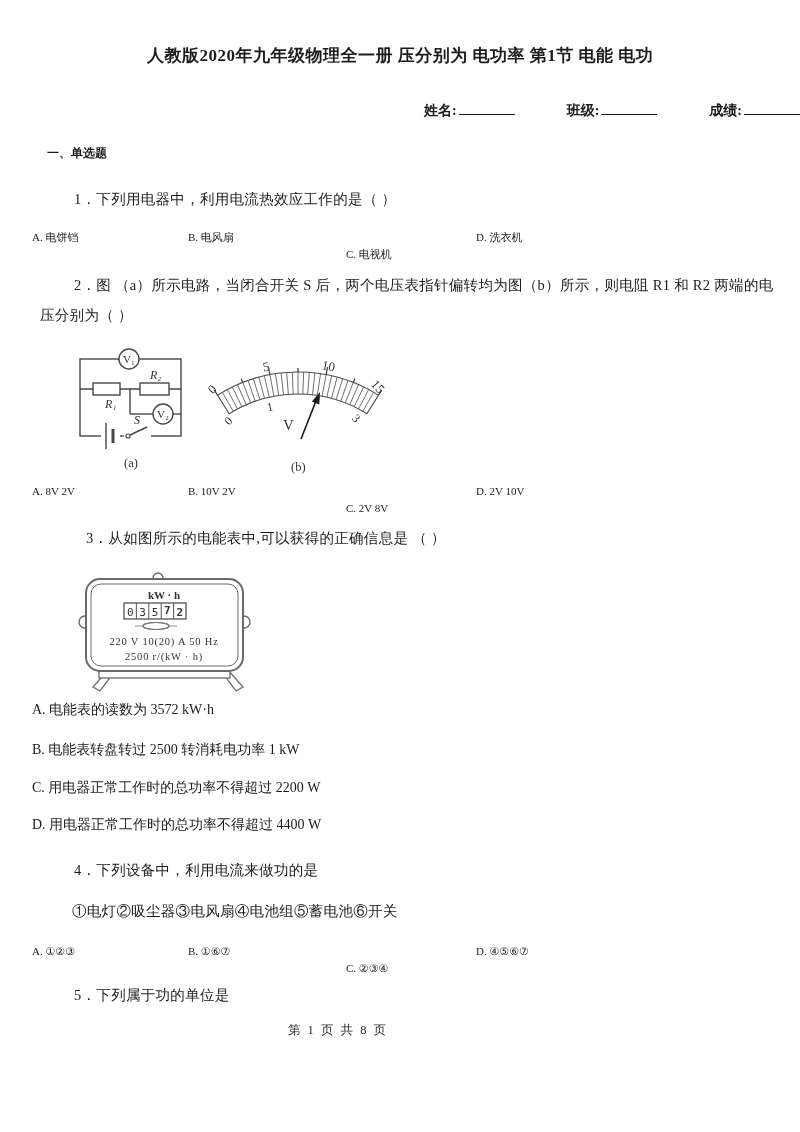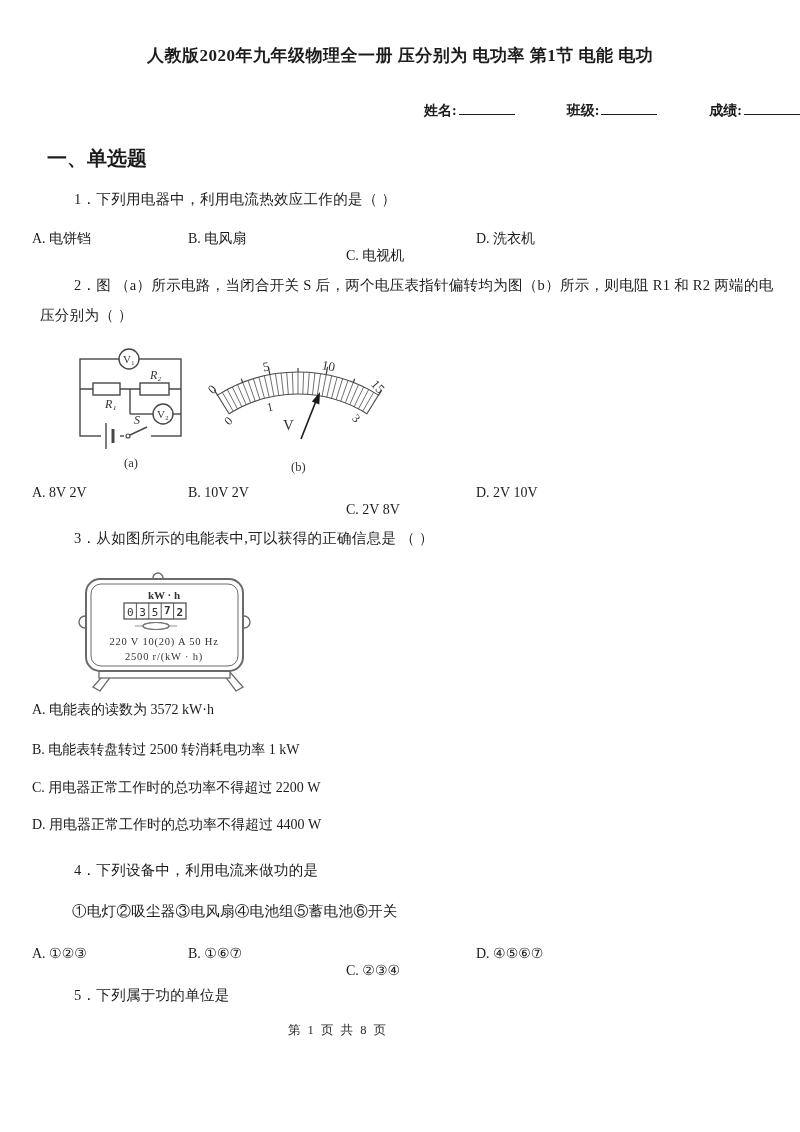--- a/index.html
+++ b/index.html
@@ -16,24 +16,24 @@
   }
   .fields-row {
     top:100px; left:0; width:800px;
     display:flex; justify-content:flex-end; gap:52px;
     font-size:14px; font-weight:bold;
   }
   .field .blank {
     display:inline-block; width:56px; height:15px;
     border-bottom:1.5px solid #1c1c1c; margin-left:2px;
   }
-  .section-title { top:145px; left:47px; font-size:20px; font-weight:bold; }
+  .section-title { top:145px; left:47px; font-size:12px; font-weight:bold; }
   .qtext { font-size:14.5px; letter-spacing:0.3px; white-space:nowrap; }
   .opt-row { height:20px; width:760px; }
-  .opt-row span { position:absolute; font-size:14px; white-space:nowrap; }
+  .opt-row span { position:absolute; font-size:11px; white-space:nowrap; }
   .opt-a { left:32px; } .opt-b { left:188px; } .opt-c { left:346px;margin-top:17px; } .opt-d { left:476px; }
   .opt-line { font-size:14px; white-space:nowrap; }
   .footer {
     top:1022px; left:0; width:676px; text-align:center;
     font-size:12.5px; letter-spacing:2px; color:#2a2a2a;
   }
   svg text { font-family:"Liberation Serif","DejaVu Serif",serif; fill:#333; }
   svg .ital { font-style:italic; }
   svg .digit { font-family:"DejaVu Sans Mono","Liberation Mono",monospace; }
 </style>
@@ -150,21 +150,21 @@
   <text x="86" y="127" font-size="12.5">(b)</text>
 </svg>
 
 <div class="abs opt-row" style="top:485px;">
   <span class="opt-a">A. 8V 2V</span>
   <span class="opt-b">B. 10V 2V</span>
   <span class="opt-c">C. 2V 8V</span>
   <span class="opt-d">D. 2V 10V</span>
 </div>
 
-<div class="abs qtext" style="left:74px; top:529px;">3．从如图所示的电能表中,可以获得的正确信息是 （      ）</div>
+<div class="abs qtext" style="left:86px; top:529px;">3．从如图所示的电能表中,可以获得的正确信息是 （      ）</div>
 
 <svg class="abs" style="left:78px; top:565px;" width="180" height="132" viewBox="0 0 180 132">
   <g stroke="#6a6a6a" fill="#ffffff">
     <circle cx="80" cy="13" r="5" stroke-width="1.4"></circle>
     <circle cx="7" cy="57" r="6" stroke-width="1.4"></circle>
     <circle cx="166" cy="57" r="6" stroke-width="1.4"></circle>
     <polygon points="29,106 15,122 22,126 37,106" stroke-width="1.3"></polygon>
     <polygon points="151,106 165,122 158,126 143,106" stroke-width="1.3"></polygon>
     <rect x="21" y="106" width="131" height="7" stroke-width="1.3"></rect>
     <rect x="8" y="14" width="157" height="92" rx="14" stroke-width="2"></rect>

